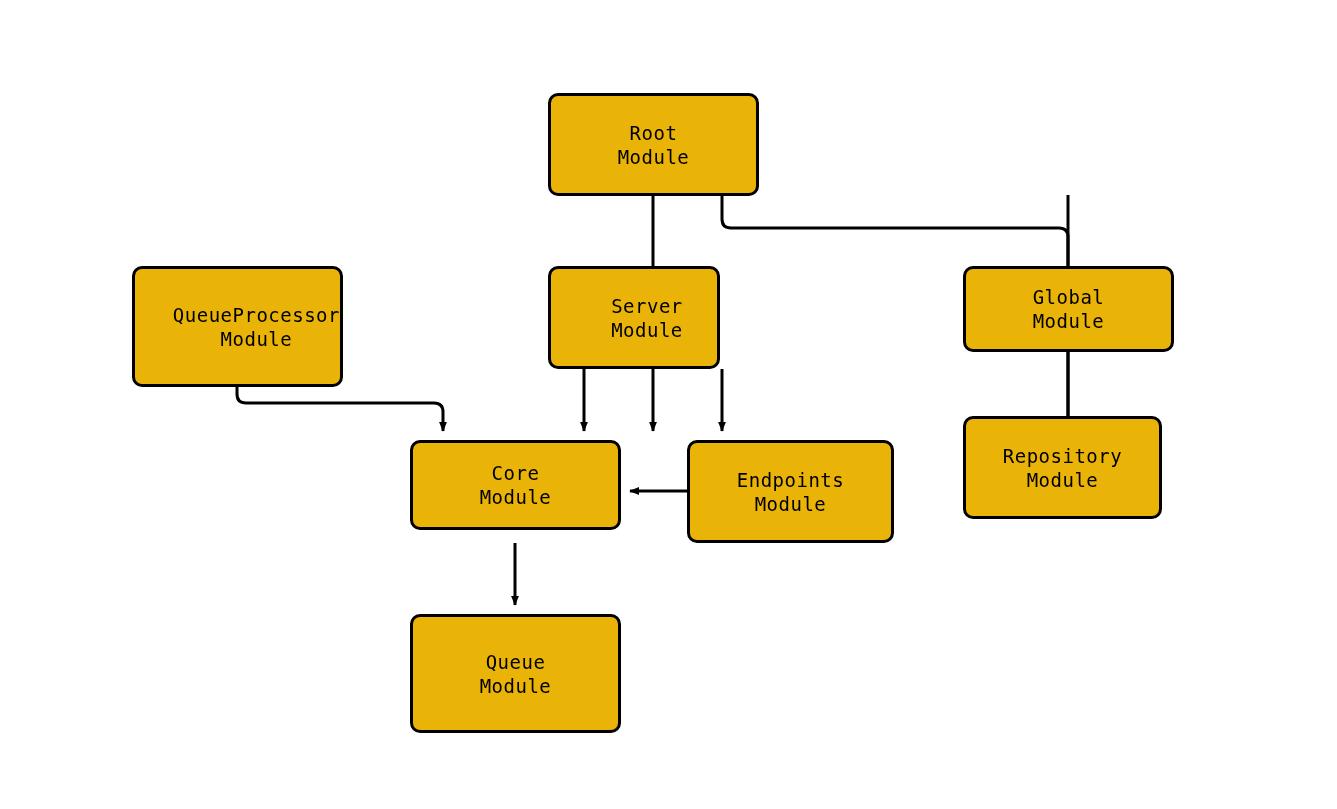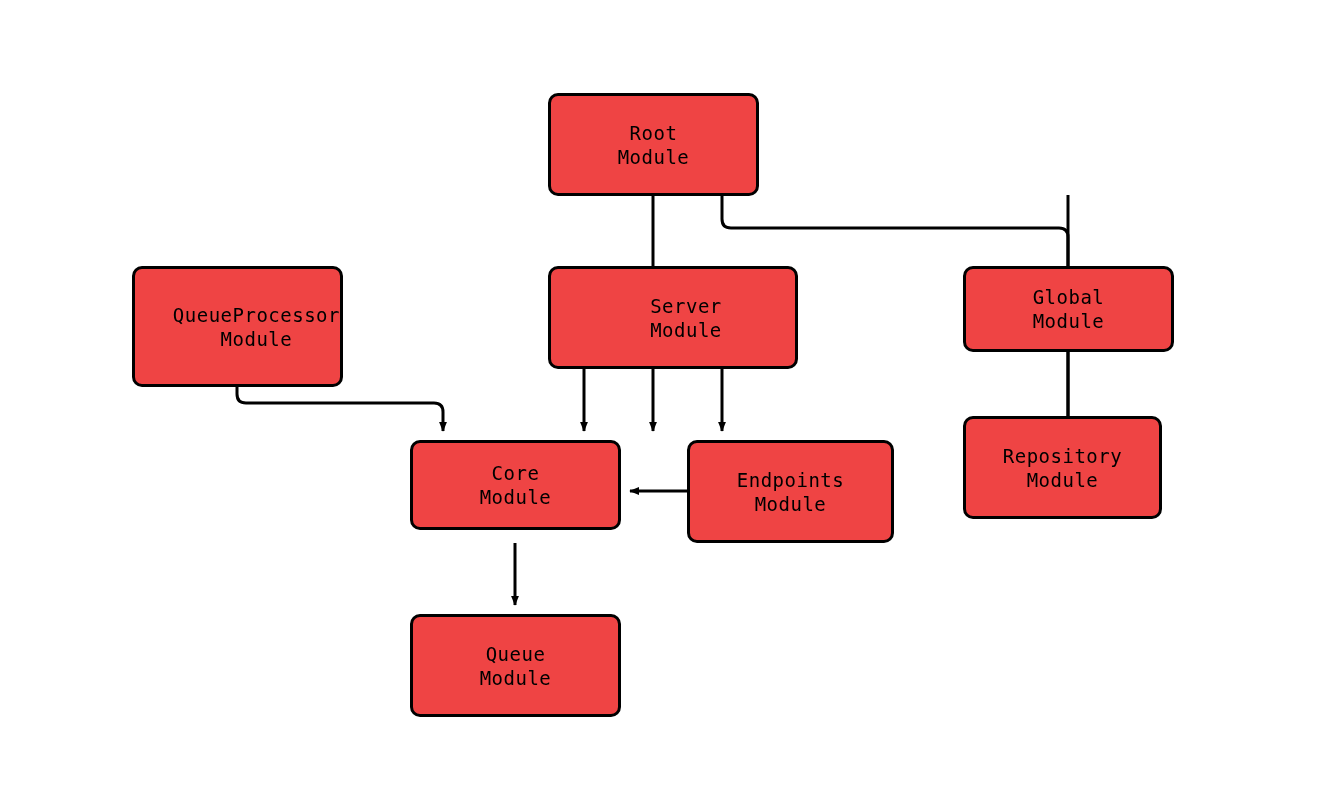--- a/index.html
+++ b/index.html
@@ -18,21 +18,21 @@
   #edges {
     position: absolute;
     top: 0;
     left: 0;
     width: 1337px;
     height: 809px;
   }
   .node {
     position: absolute;
     box-sizing: border-box;
-    background: #ef4444;
+    background: #eab308;
     border: 3px solid #000000;
     border-radius: 10px;
     display: flex;
     align-items: center;
     justify-content: center;
     z-index: 2;
   }
   .node-label {
     text-align: center;
     color: #000000;
@@ -75,21 +75,21 @@
   <div class="node" style="left:548px; top:93px; width:211px; height:103px;">
     <div class="node-label">Root
 Module</div>
   </div>
 
   <div class="node" style="left:132px; top:266px; width:211px; height:121px;justify-content:flex-end;">
     <div class="node-label">QueueProcessor
 Module</div>
   </div>
 
-  <div class="node" style="left:548px; top:266px; width:250px; height:103px;padding-left:26px;">
+  <div class="node" style="left:548px; top:266px; width:172px; height:103px;padding-left:26px;">
     <div class="node-label">Server
 Module</div>
   </div>
 
   <div class="node" style="left:963px; top:266px; width:211px; height:86px;">
     <div class="node-label">Global
 Module</div>
   </div>
 
   <div class="node" style="left:410px; top:440px; width:211px; height:90px;">
@@ -100,18 +100,18 @@
   <div class="node" style="left:687px; top:440px; width:207px; height:103px;">
     <div class="node-label">Endpoints
 Module</div>
   </div>
 
   <div class="node" style="left:963px; top:416px; width:199px; height:103px;">
     <div class="node-label">Repository
 Module</div>
   </div>
 
-  <div class="node" style="left:410px; top:614px; width:211px; height:103px;">
+  <div class="node" style="left:410px; top:614px; width:211px; height:119px;">
     <div class="node-label">Queue
 Module</div>
   </div>
 
 </div>
 
 </body></html>

